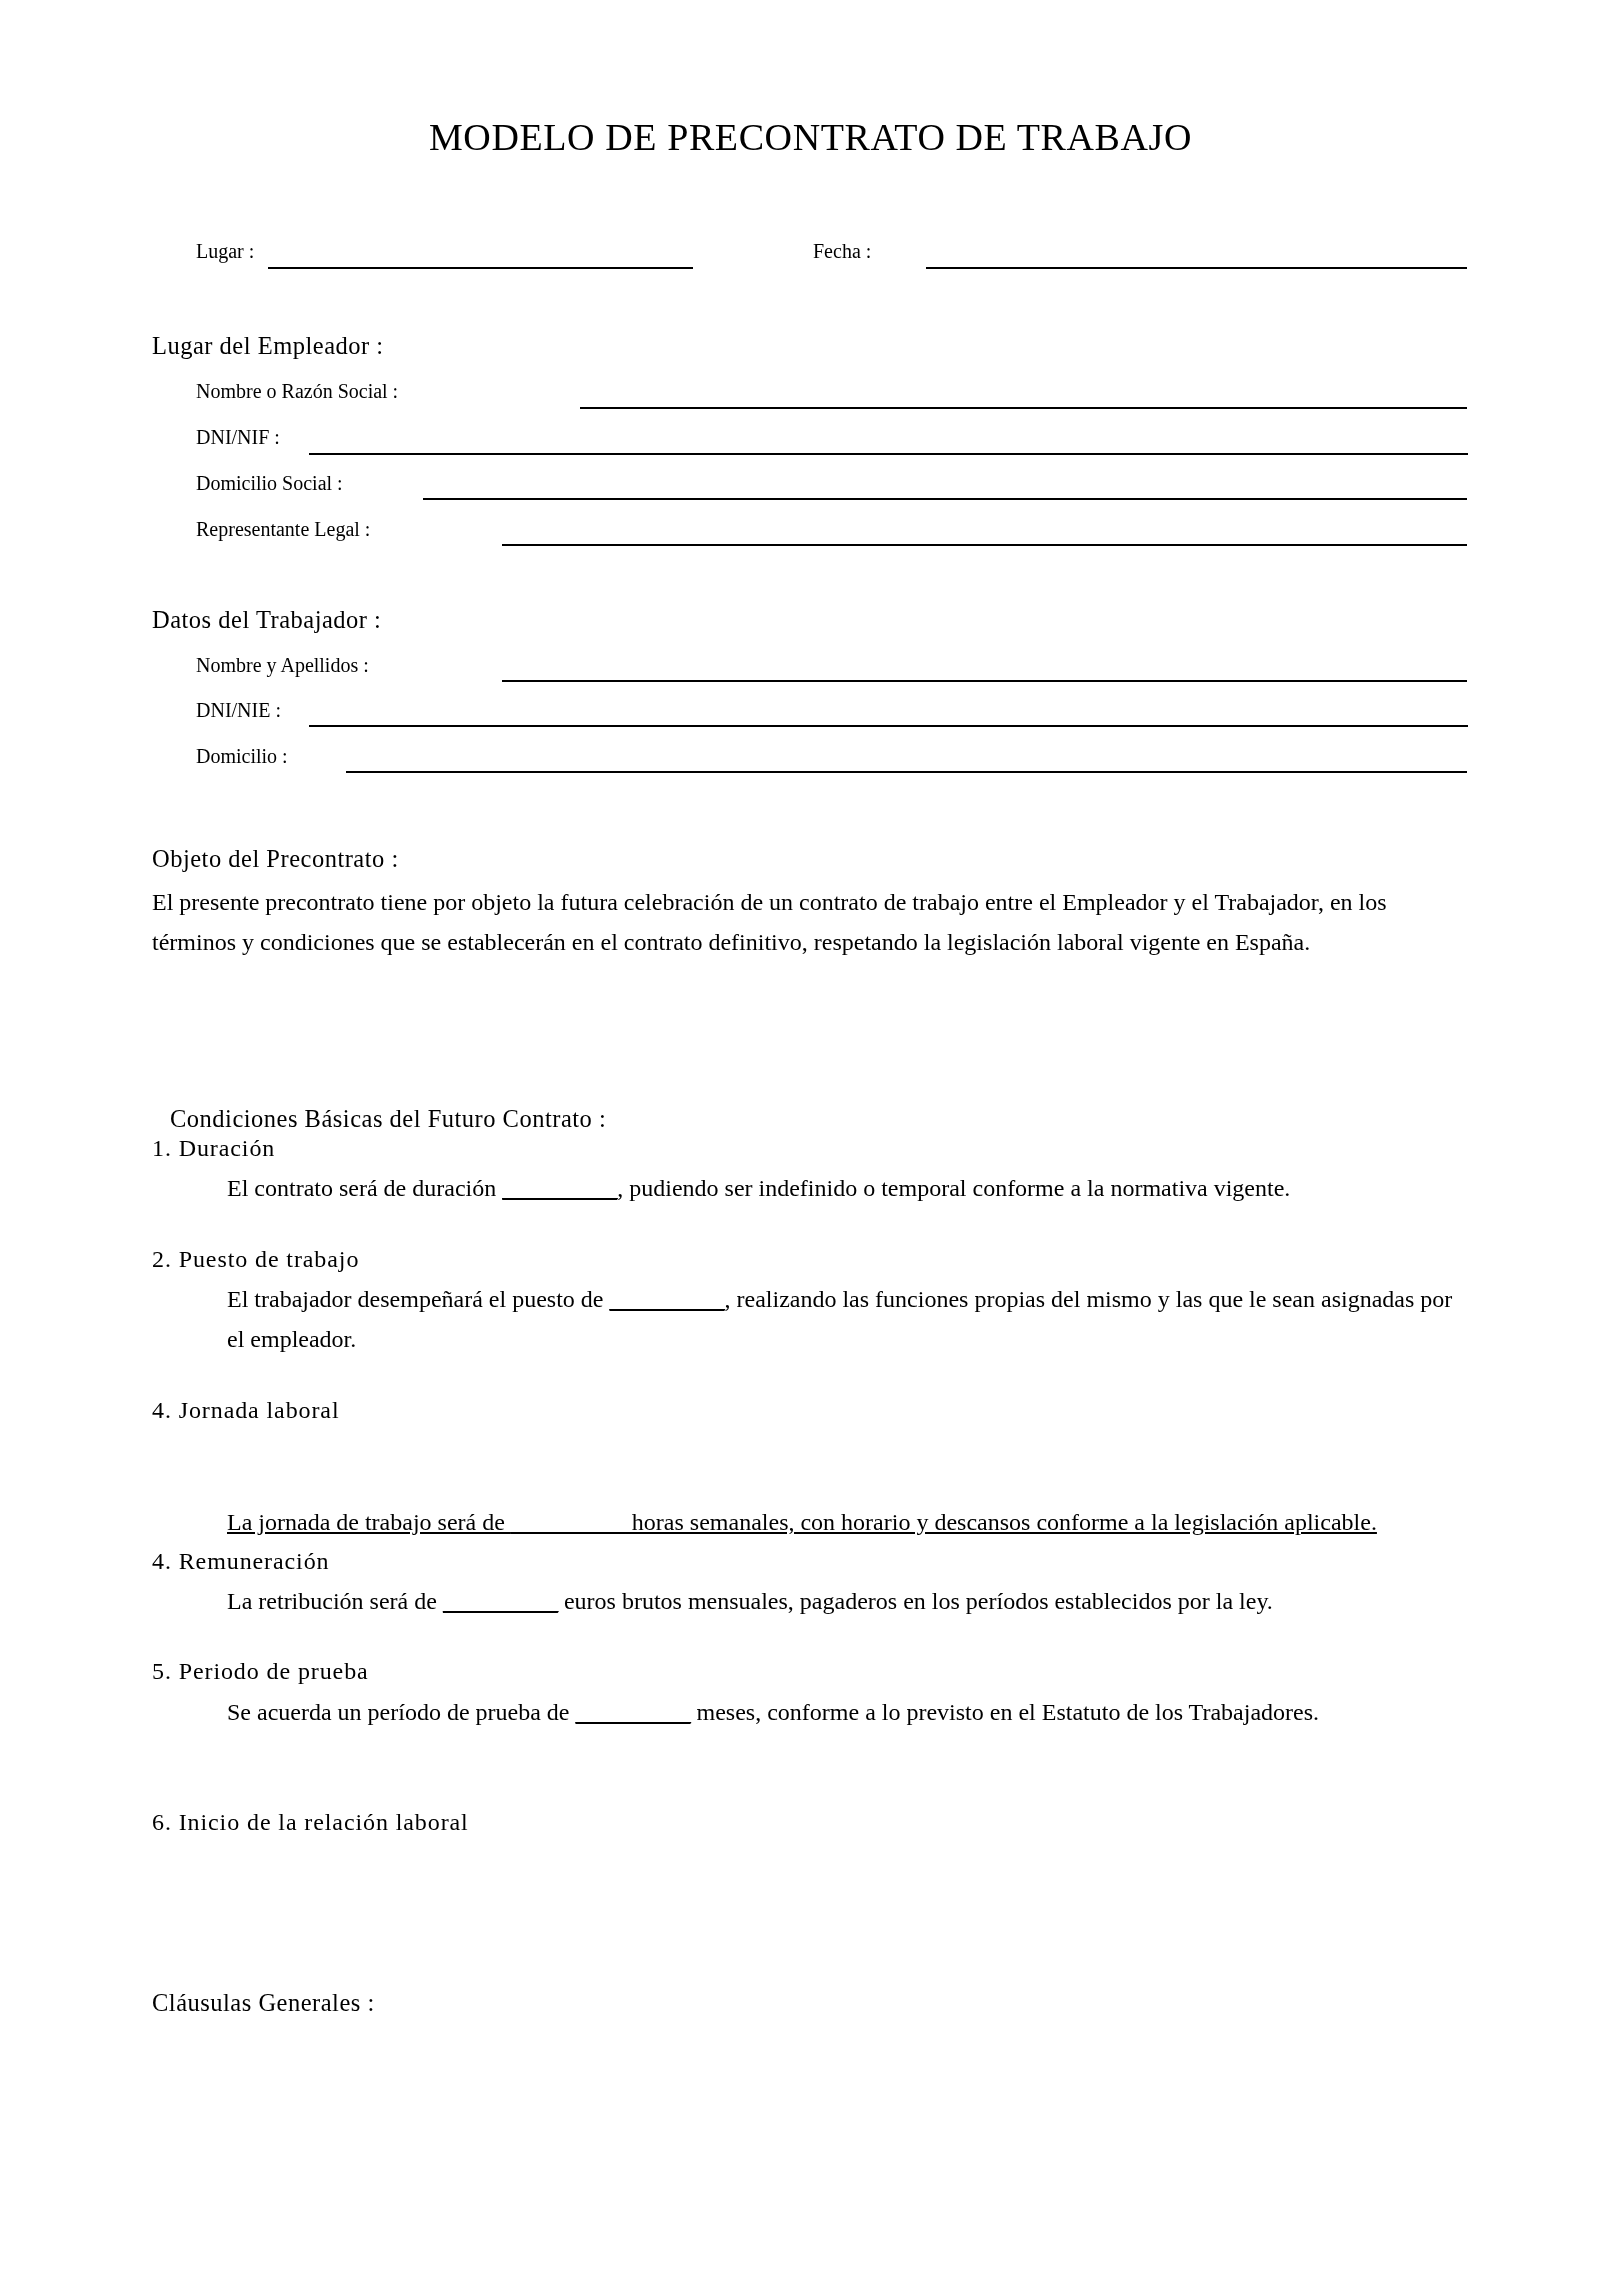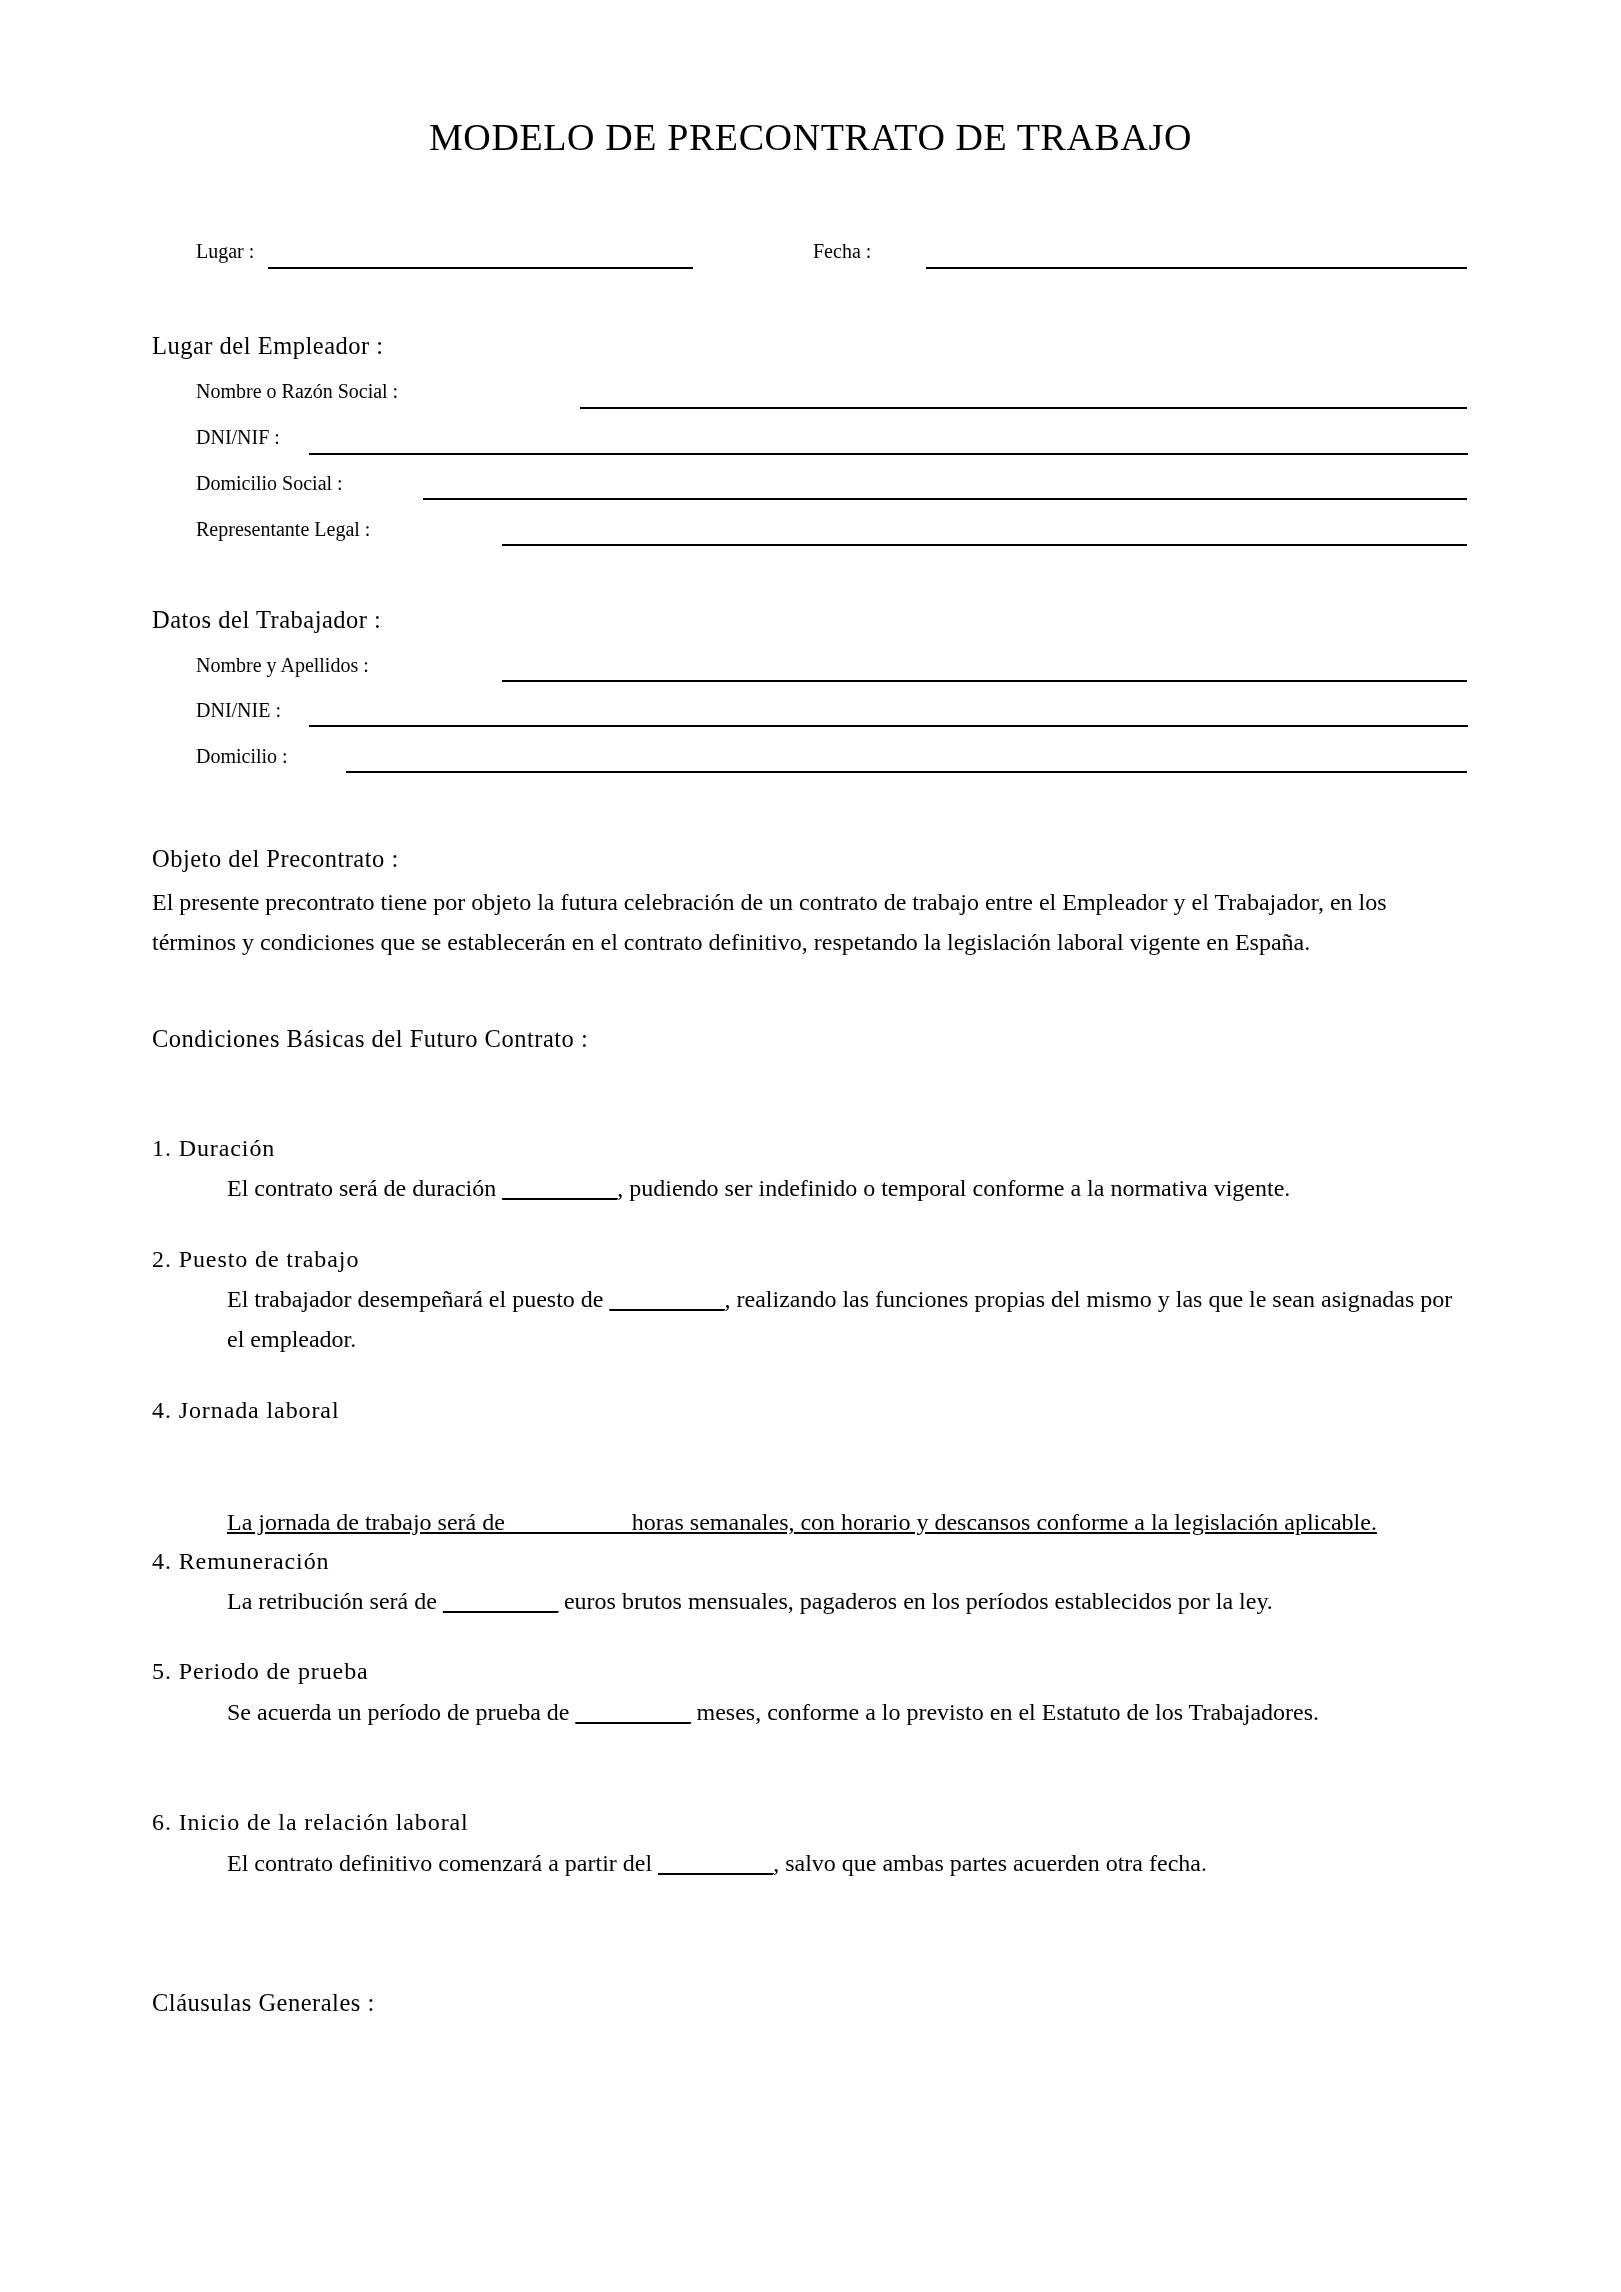--- a/index.html
+++ b/index.html
@@ -142,21 +142,21 @@
   <div class="rule" style="left:309px; top:725px; width:1159px;"></div>
 
   <div class="field-row" style="top:742px;">
     <span class="field-label">Domicilio :</span>
   </div>
   <div class="rule" style="left:346px; top:771px; width:1121px;"></div>
 
   <div class="section-label" style="top:844px;">Objeto del Precontrato :</div>
   <div class="para" style="top:882px;">El presente precontrato tiene por objeto la futura celebración de un contrato de trabajo entre el Empleador y el Trabajador, en los términos y condiciones que se establecerán en el contrato definitivo, respetando la legislación laboral vigente en España.</div>
 
-  <div class="section-label" style="top:1024px;">Condiciones Básicas del Futuro Contrato :</div>
+  <div class="section-label" style="top:1104px;margin-left:18px;">Condiciones Básicas del Futuro Contrato :</div>
 
   <div class="item-heading" style="top:1134px;">1. Duración</div>
   <div class="item-body" style="top:1168px;">
     <span>El contrato será de duración </span><span class="blank-fill">__________</span><span>, pudiendo ser indefinido o temporal conforme a la normativa vigente.</span>
   </div>
 
   <div class="item-heading" style="top:1245px;">2. Puesto de trabajo</div>
   <div class="item-body" style="top:1279px;">
     <span>El trabajador desempeñará el puesto de </span><span class="blank-fill">__________</span><span>, realizando las funciones propias del mismo y las que le sean asignadas por el empleador.</span>
   </div>
@@ -170,20 +170,17 @@
   <div class="item-body" style="top:1581px;">
     <span>La retribución será de </span><span class="blank-fill">__________</span><span> euros brutos mensuales, pagaderos en los períodos establecidos por la ley.</span>
   </div>
 
   <div class="item-heading" style="top:1657px;">5. Periodo de prueba</div>
   <div class="item-body" style="top:1692px;">
     <span>Se acuerda un período de prueba de </span><span class="blank-fill">__________</span><span> meses, conforme a lo previsto en el Estatuto de los Trabajadores.</span>
   </div>
 
   <div class="item-heading" style="top:1808px;">6. Inicio de la relación laboral</div>
-  <div class="item-body" style="top:1843px;">
-    <span>El contrato definitivo comenzará a partir del </span><span class="blank-fill">__________</span><span>, salvo que ambas partes acuerden otra fecha.</span>
-  </div>
 
   <div class="section-label" style="top:1988px;">Cláusulas Generales :</div>
 
 </div>
 
 
 </body></html>

